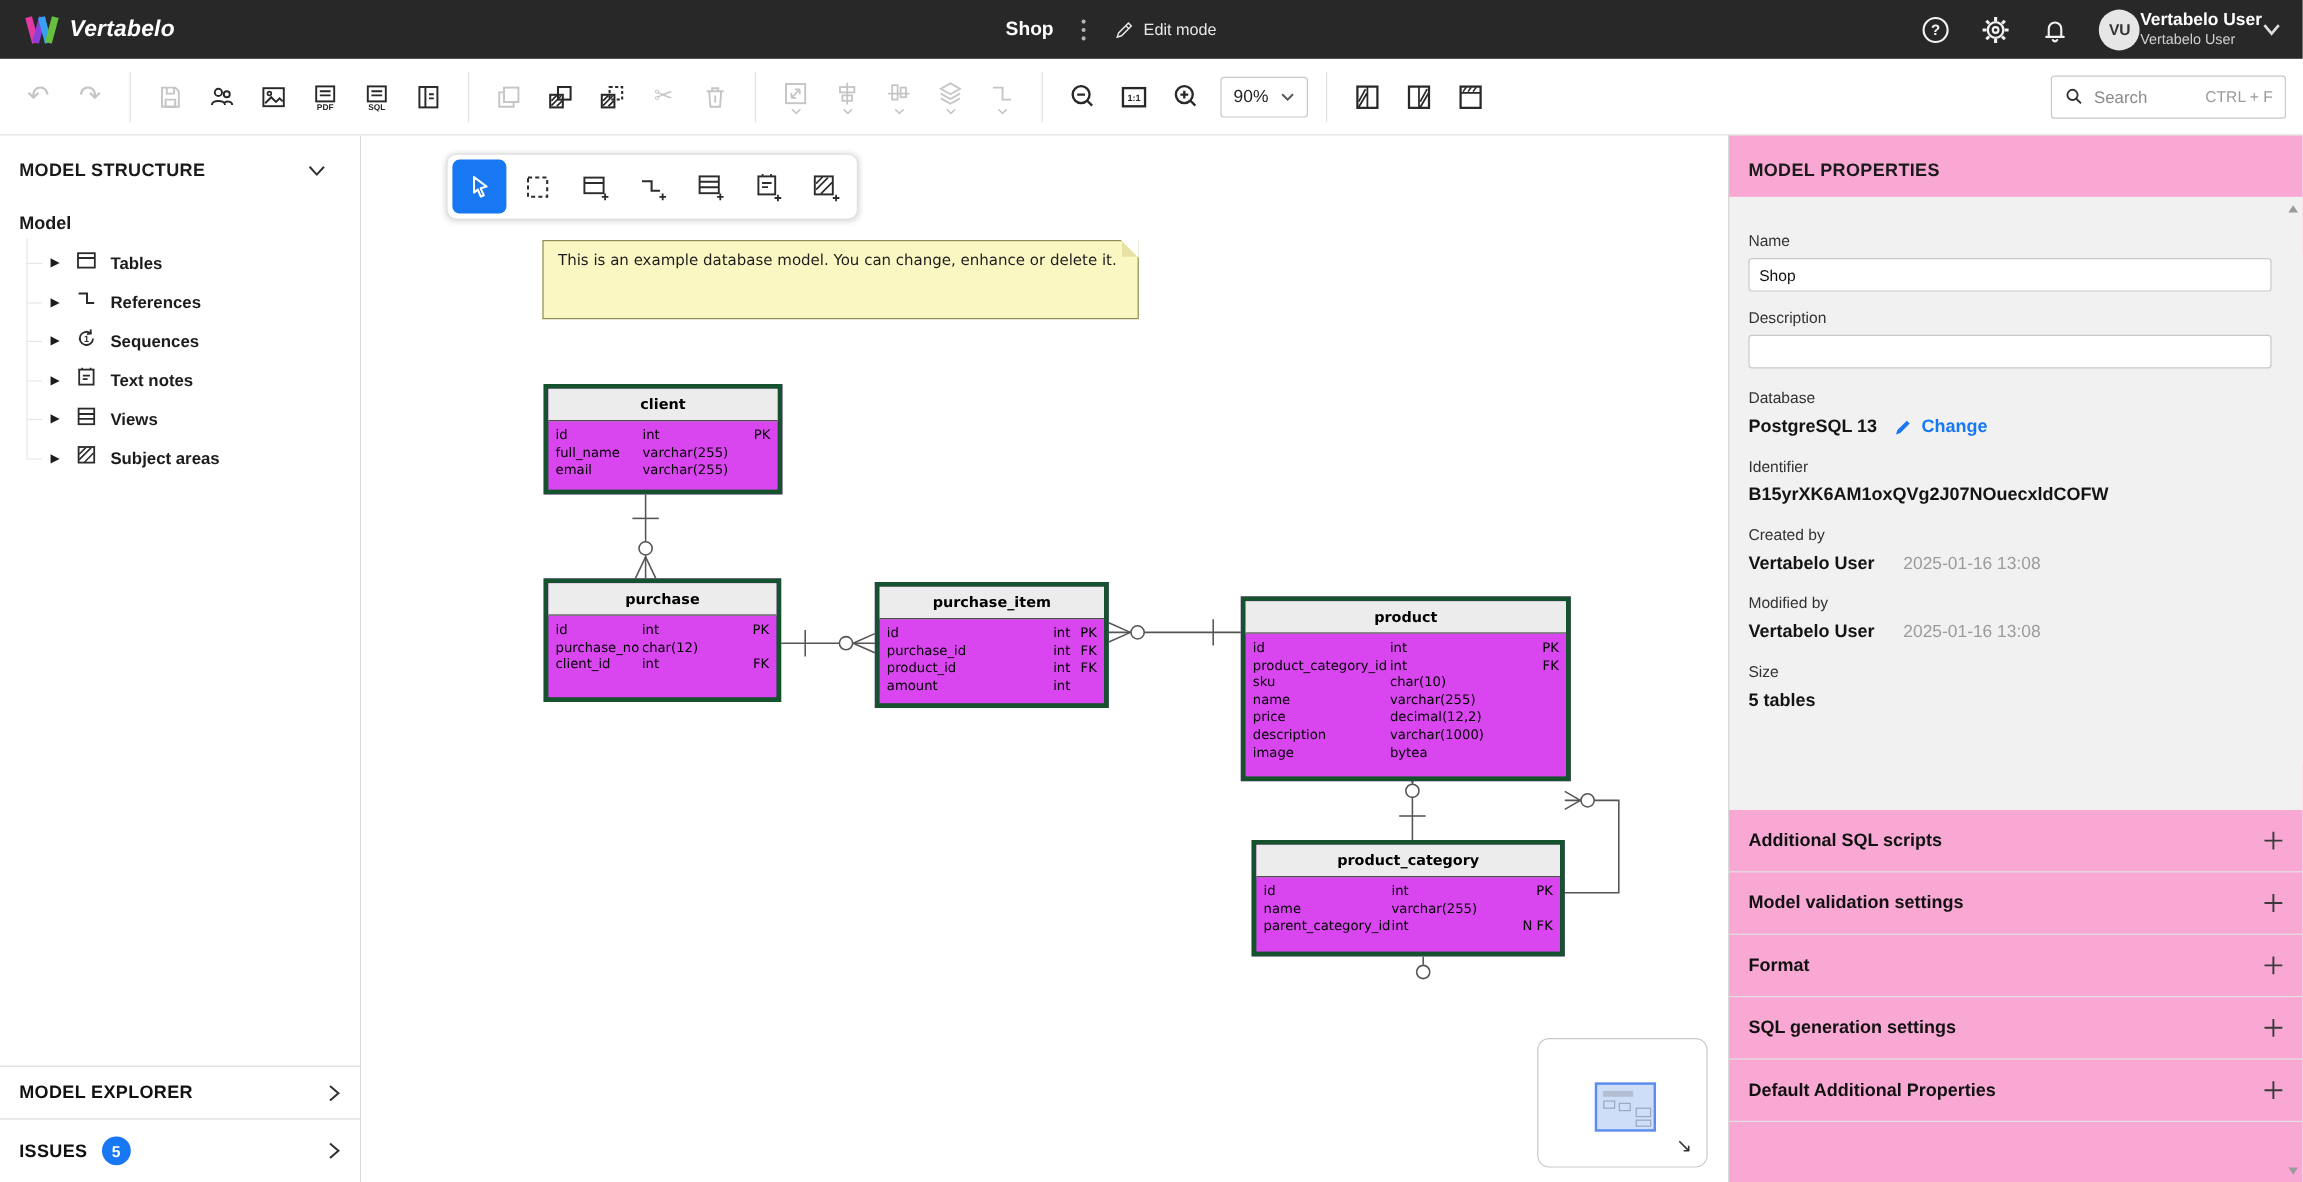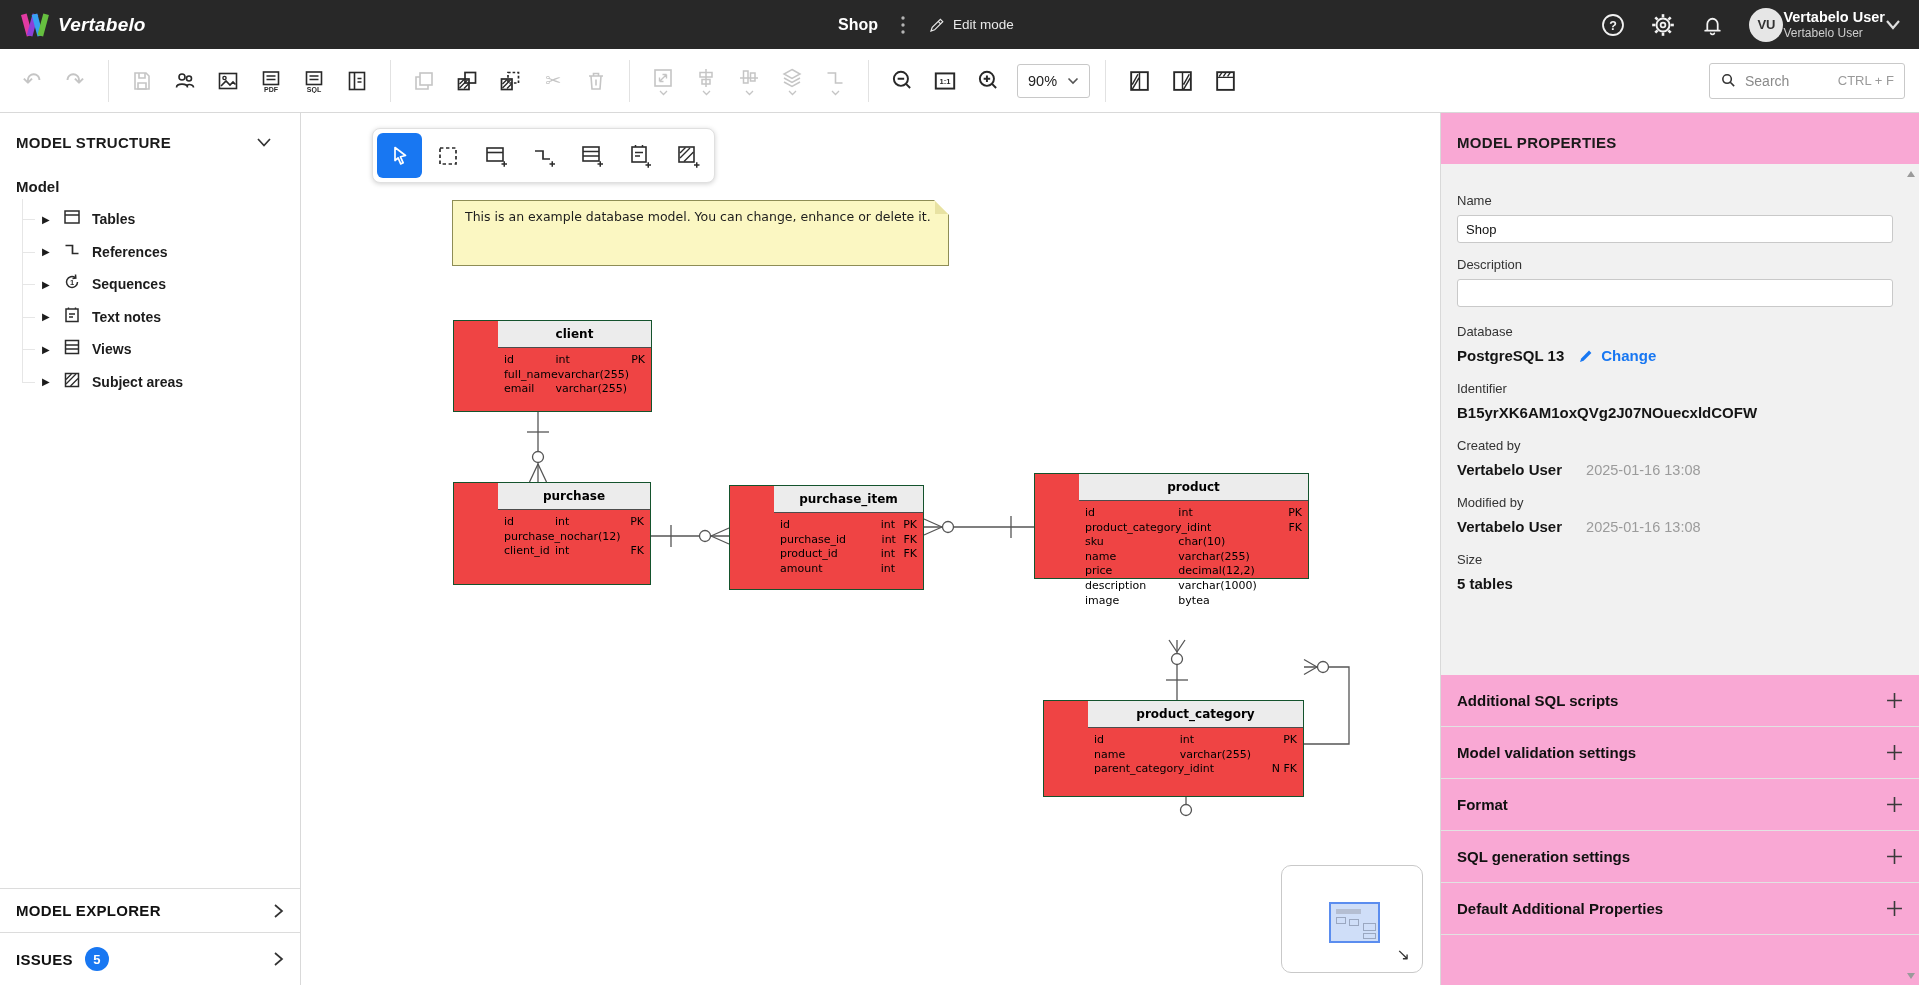--- a/index.html
+++ b/index.html
@@ -92,22 +92,22 @@
     line-height: 1.4; }
   .note::before { content: ""; position: absolute; top: -1px; right: -1px;
     border-top: 15px solid #fff; border-left: 15px solid transparent; }
   .note::after { content: ""; position: absolute; top: 0px; right: 0px;
     border-bottom: 13px solid #e8e2a2; border-right: 13px solid transparent; }
 
   .rel-layer { position: absolute; left: 0; top: 0; }
   .rel-layer path, .rel-layer line { stroke: #555; stroke-width: 1.3; fill: none; }
   .rel-layer circle { stroke: #555; stroke-width: 1.3; fill: #fff; }
 
-  .db-table { position: absolute; border: 1px solid #14532d; background: #ef4444;
-    font-family: "DejaVu Sans", sans-serif; padding-left: 44px; }
+  .db-table { position: absolute; border: 4px solid #14532d; background: #d946ef;
+    font-family: "DejaVu Sans", sans-serif; }
   .db-head { height: 27px; background: #ececec; border-bottom: 1px solid #4c4c4c;
     text-align: center; font-weight: bold; font-size: 12px; line-height: 26px; color: #000; }
   .db-body { padding-top: 5px; }
   .db-row { display: flex; height: 14.6px; line-height: 14.6px; font-size: 11px;
     padding: 0 6px; color: #000; }
   .cn { flex: 1; }
   .ct { width: 45%; }
   .ck { width: 26px; text-align: right; white-space: nowrap; }
   .ralign .ct { text-align: right; width: 38%; }
   .ralign .ck { width: 22px; }
@@ -634,21 +634,21 @@
             <span class="ck">FK</span>
           </div>
         <div class="db-row">
             <span class="cn">amount</span>
             <span class="ct">int</span>
             <span class="ck"></span>
           </div>
       </div>
     </div>
 
-    <div class="db-table" style="left:733px;top:360px;width:275px;height:106px">
+    <div class="db-table" style="left:733px;top:384px;width:275px;height:154px">
       <div class="db-head">product</div>
       <div class="db-body">
         <div class="db-row">
             <span class="cn">id</span>
             <span class="ct">int</span>
             <span class="ck">PK</span>
           </div>
         <div class="db-row">
             <span class="cn">product_category_id</span>
             <span class="ct">int</span>

